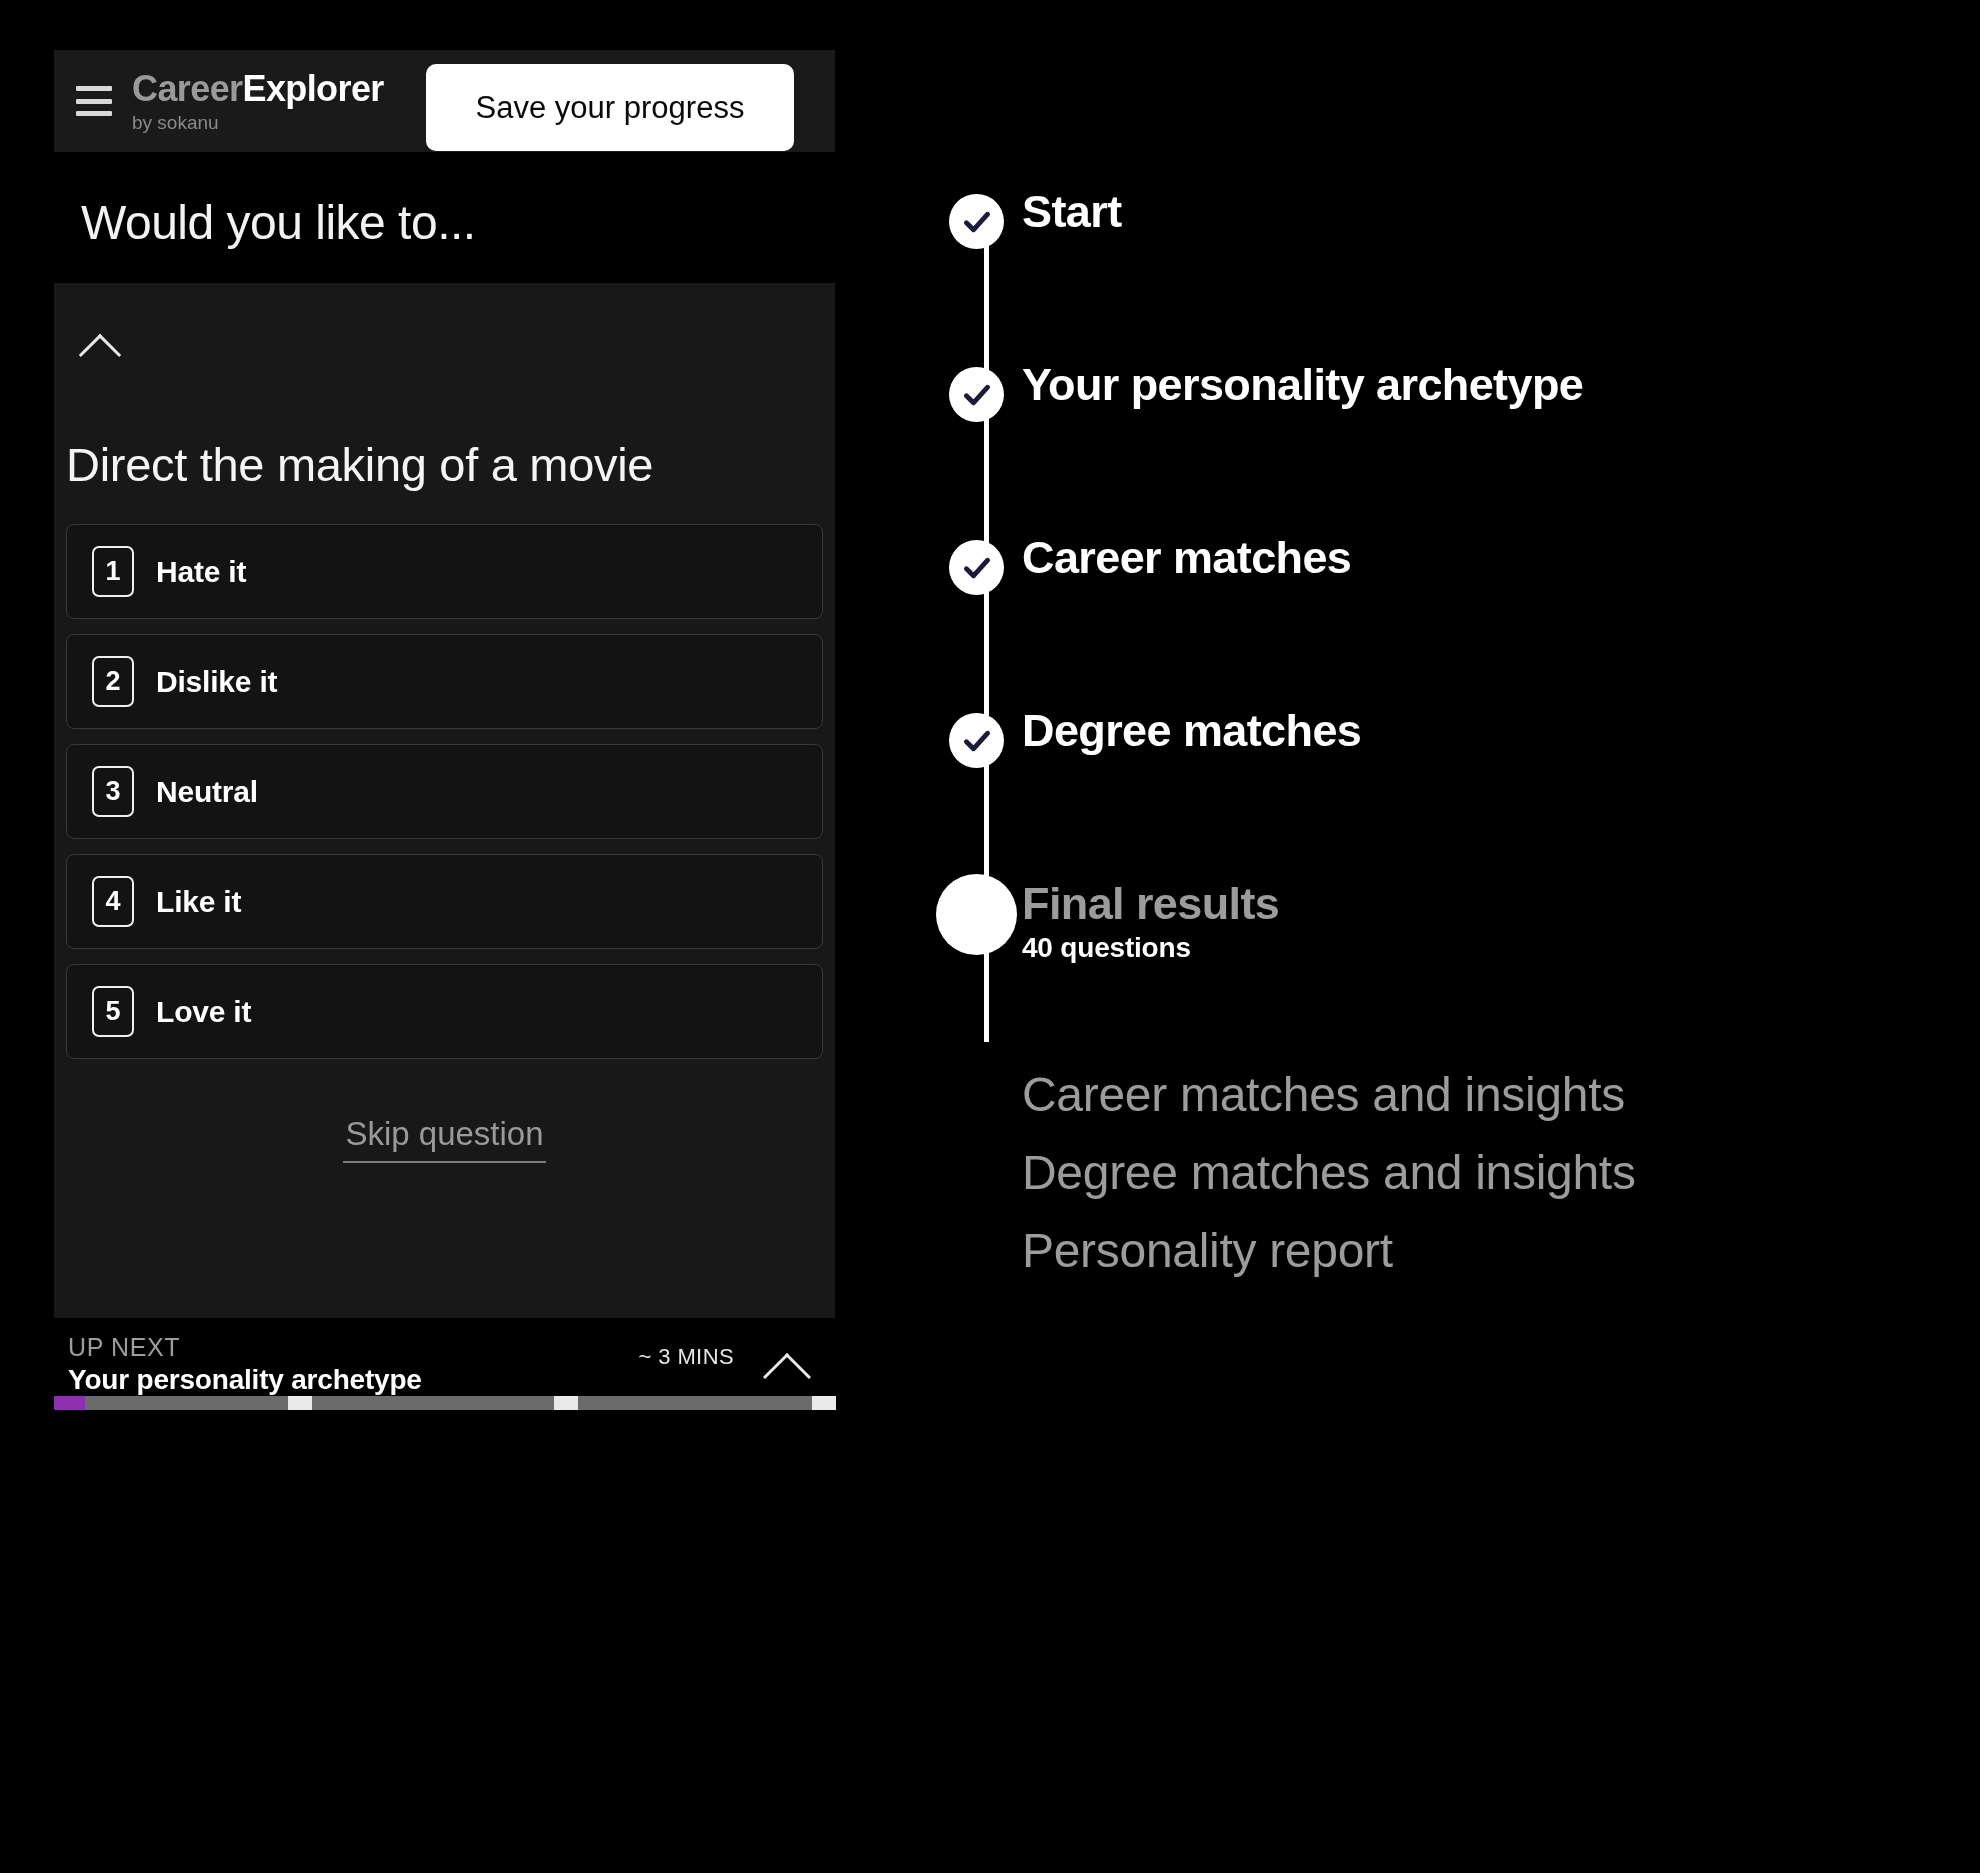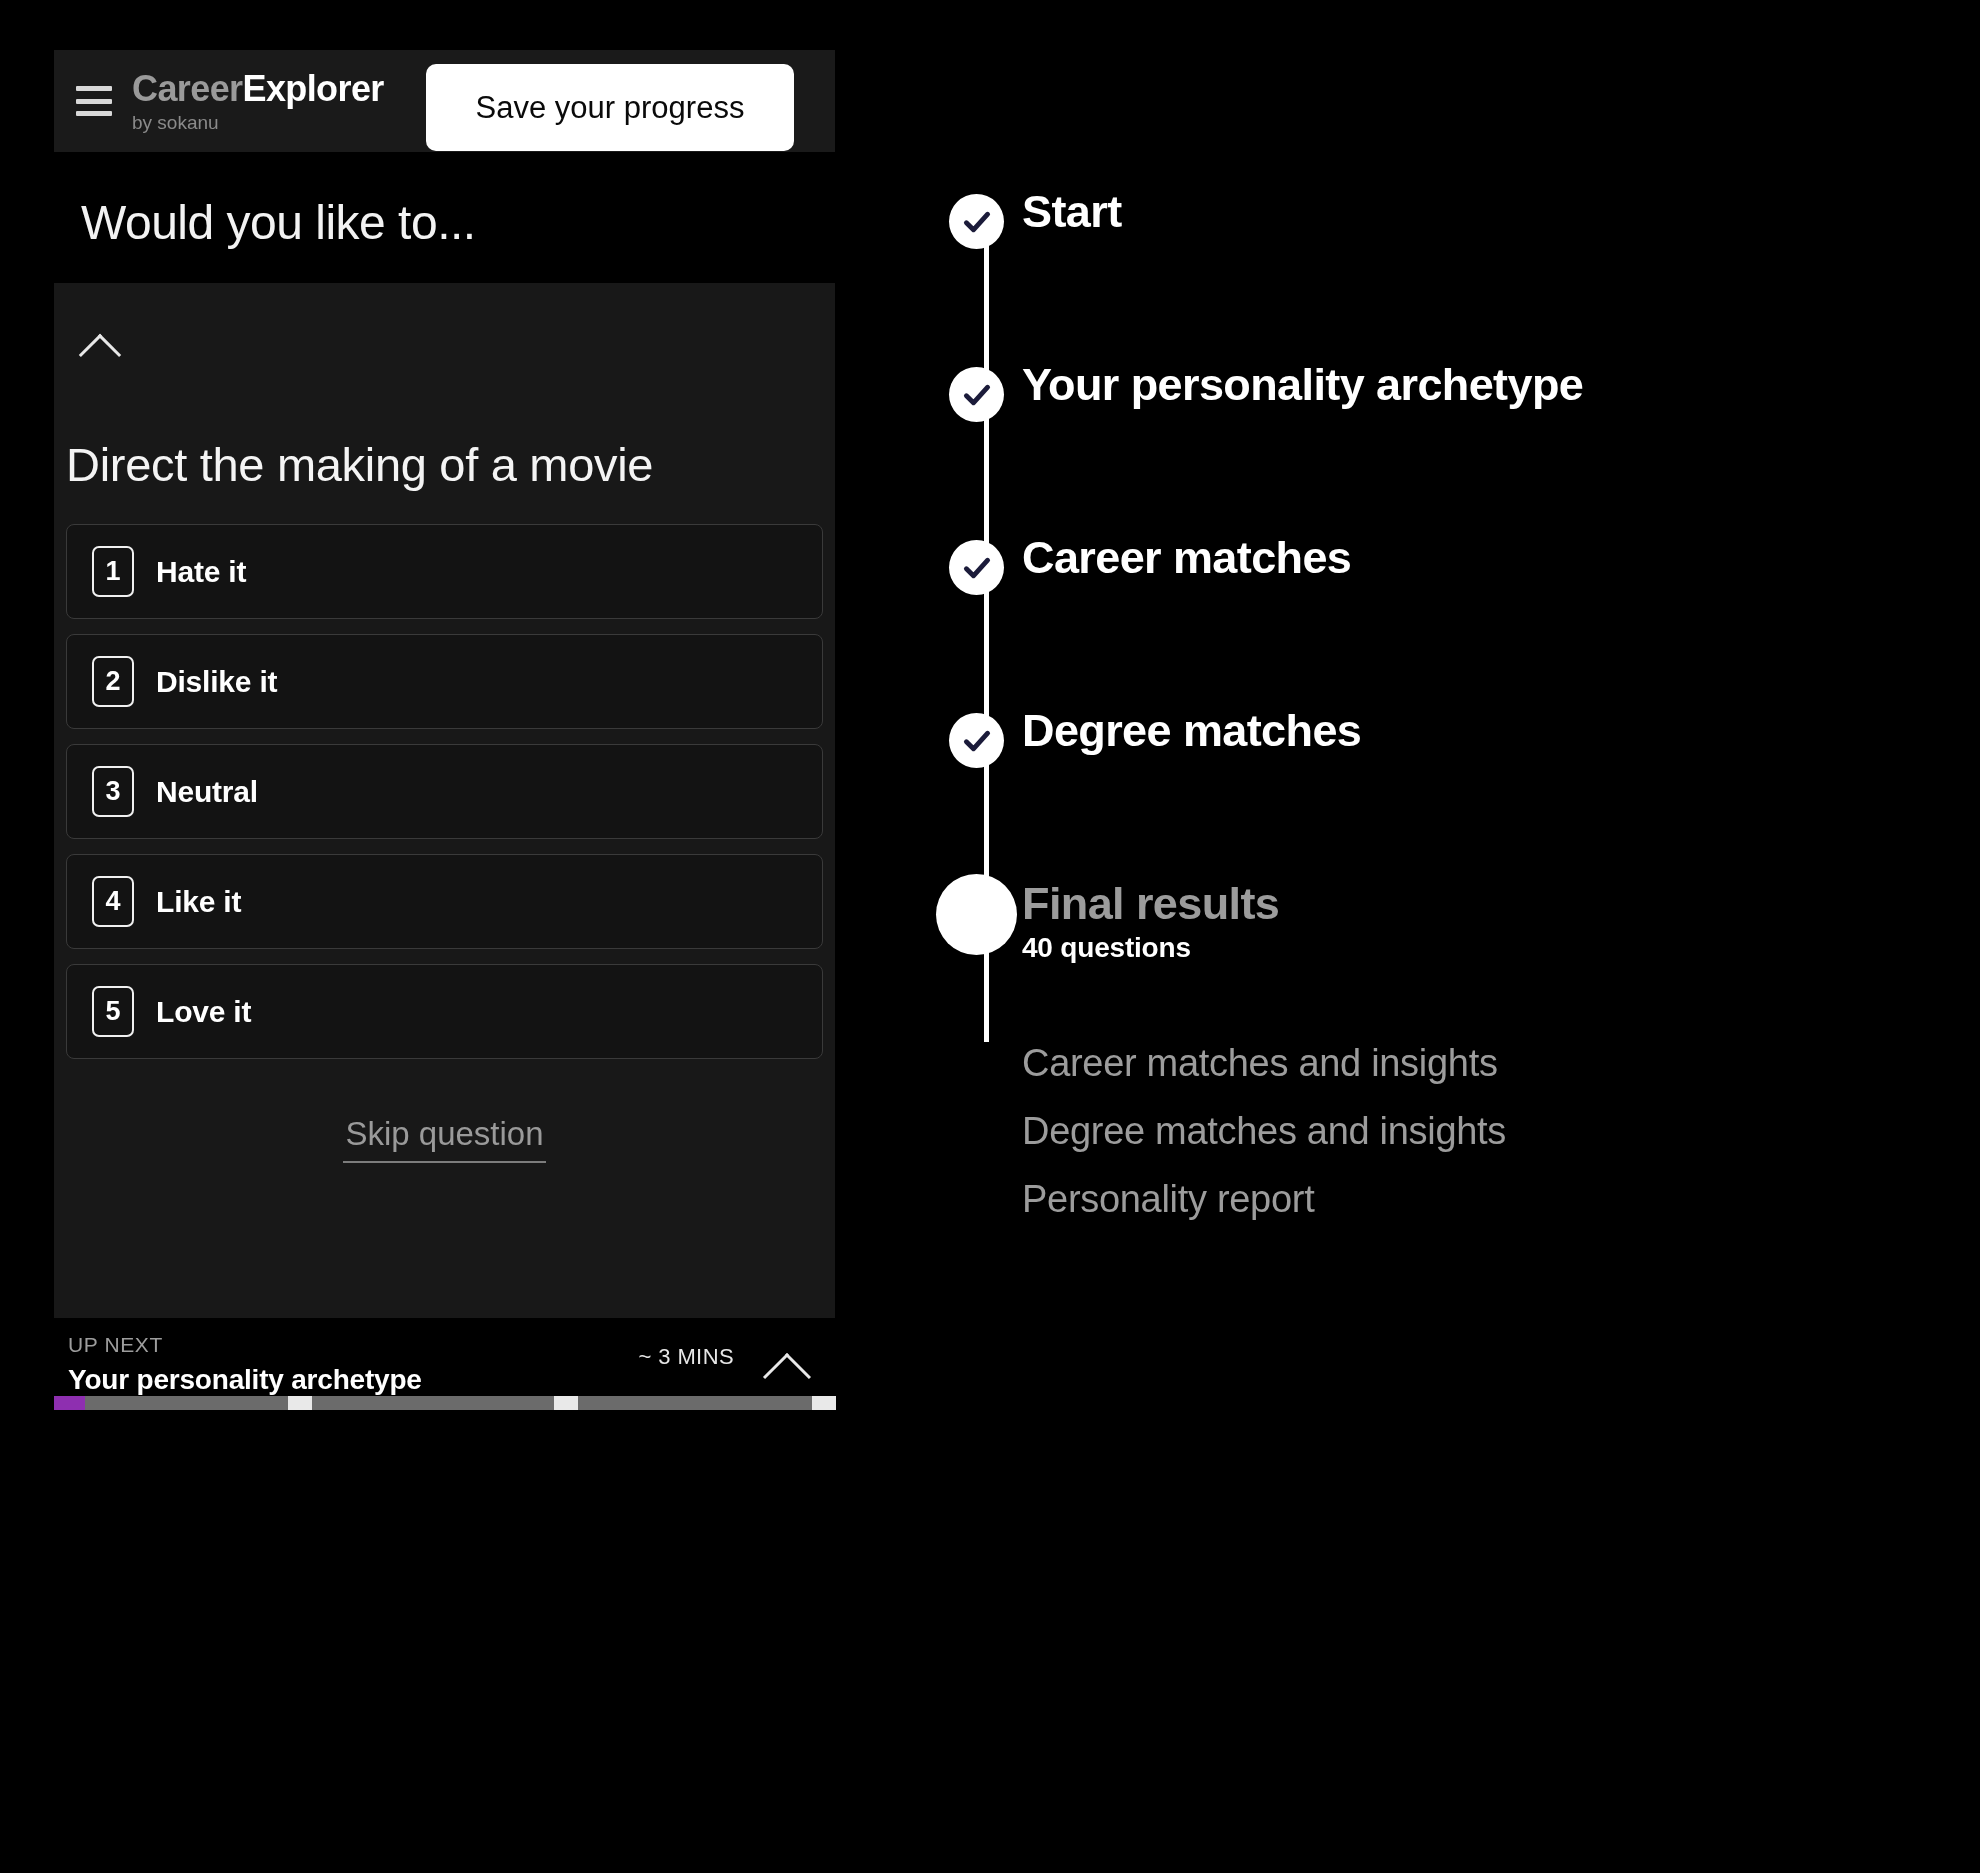--- a/index.html
+++ b/index.html
@@ -116,21 +116,21 @@
   }
 
   
   .upnext {
     position: absolute; left: 0; top: 1276px;
     width: 781px; height: 91px;
     background: #000;
   }
   .upnext-kicker {
     position: absolute; left: 14px; top: 7px;
-    font-size: 21px; color: #9d9d9d; letter-spacing: 0.6px; font-weight: 400;
+    font-size: 25px; color: #9d9d9d; letter-spacing: 0.6px; font-weight: 400;
   }
   .upnext-title {
     position: absolute; left: 14px; top: 38px;
     font-size: 28px; font-weight: 700; color: #fff; letter-spacing: -0.2px;
   }
   .upnext-mins {
     position: absolute; right: 101px; top: 18px;
     font-size: 22px; color: #e6e6e6; letter-spacing: 0.4px;
   }
   .upnext-chev {
@@ -180,23 +180,24 @@
     font-size: 45px; font-weight: 700; color: #fff;
     letter-spacing: -0.6px; white-space: nowrap;
   }
   .tl-label.muted { color: #9c9c9c; }
   .tl-sub {
     position: absolute; left: 113px; top: 46px;
     font-size: 28px; font-weight: 700; color: #fff; letter-spacing: -0.2px;
   }
   .tl-extras { position: absolute; left: 1022px; top: 1044px; width: 891px; }
   .tl-extra {
-    font-size: 38px; font-weight: 400; color: #9c9c9c;
+    font-size: 48px; font-weight: 400; color: #9c9c9c;
     letter-spacing: -0.3px; line-height: 1; margin-bottom: 30px;
     white-space: nowrap;
+    margin-top: 27px;
   }
 </style>
 </head>
 <body>
 
 <div class="stage">
 
   <div class="quiz-col">
 
     <div class="appbar">

